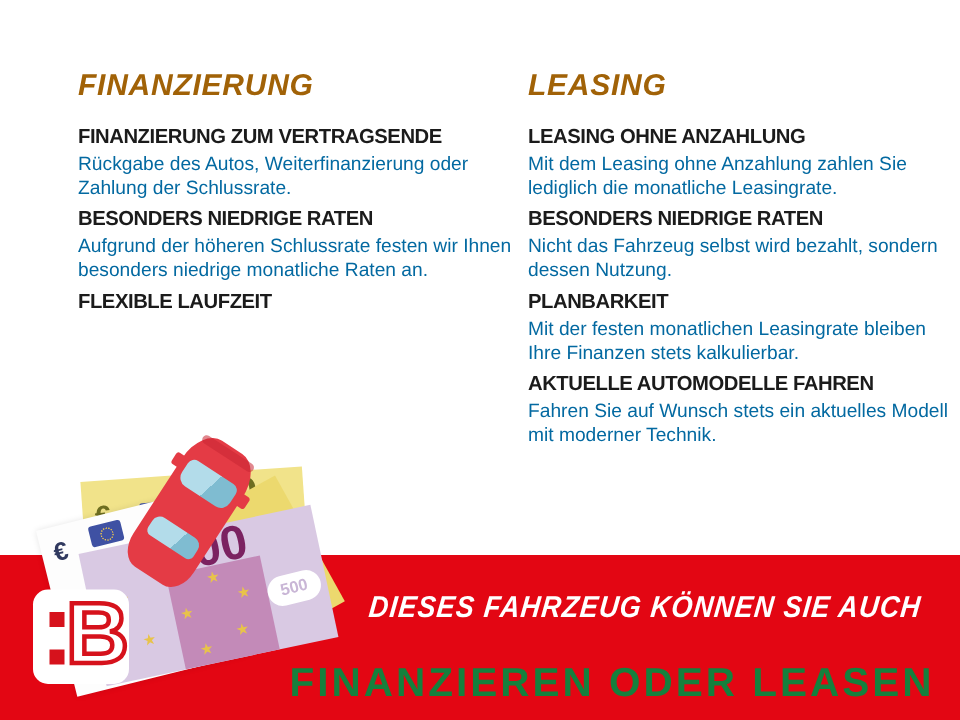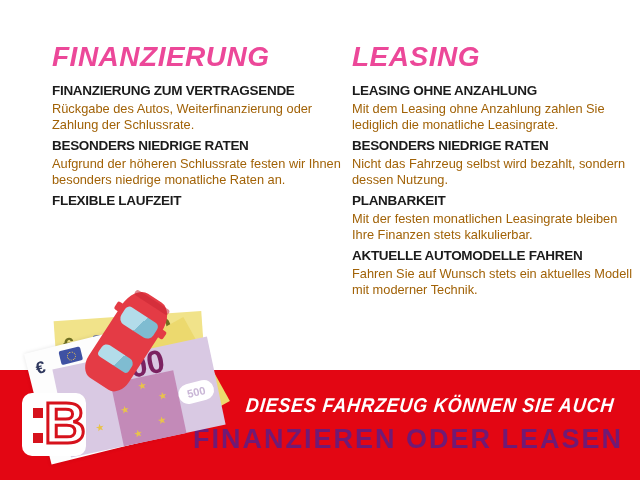--- a/index.html
+++ b/index.html
@@ -6,40 +6,40 @@
   .stage{
     position:relative;width:640px;height:480px;background:#ffffff;
     overflow:hidden;font-family:"Liberation Sans",sans-serif;
     -webkit-font-smoothing:antialiased;
   }
   
   .col{position:absolute;top:44px;width:310px;}
   .col.left{left:52px;}
   .col.right{left:352px;}
   .col h1{
-    margin:0 0 14px 0;font-size:28px;line-height:26px;font-weight:800;
-    font-style:italic;color:#ec4899;letter-spacing:.5px;white-space:nowrap;
+    margin:0 0 14px 0;font-size:20px;line-height:26px;font-weight:800;
+    font-style:italic;color:#a16207;letter-spacing:.5px;white-space:nowrap;
   }
   .section h3{
     margin:0;font-size:13.5px;line-height:14px;font-weight:700;
     color:#1b1b1b;letter-spacing:-.3px;white-space:nowrap;
   }
   .section p{
-    margin:3px 0 6px 0;font-size:12.8px;line-height:16px;color:#a16207;
+    margin:3px 0 6px 0;font-size:12.8px;line-height:16px;color:#0369a1;
     white-space:pre-line;width:310px;
   }
   
   .banner{position:absolute;left:0;top:370px;width:640px;height:110px;background:#e30613;z-index:1;}
   .banner-line1{
     position:absolute;top:395px;right:26px;z-index:2;color:#fff;
     font-size:18px;font-weight:700;font-style:italic;letter-spacing:.8px;
     transform:skewX(-6deg) scaleY(1.12);transform-origin:right;white-space:nowrap;
   }
   .banner-line2{
-    position:absolute;top:424px;right:17px;z-index:2;color:#701a75;
+    position:absolute;top:440px;right:17px;z-index:2;color:#15803d;
     font-size:27px;font-weight:700;letter-spacing:2px;white-space:nowrap;text-align:center;
   }
   
   .logo-box{
     position:absolute;left:22px;top:393px;width:64px;height:63px;background:#fff;
     border-radius:10px;z-index:6;
   }
   .logo-dot{position:absolute;width:10px;height:10px;background:#d6121c;}
   .logo-dot.top{left:11px;top:15px;}
   .logo-dot.bottom{left:11px;top:40px;}

